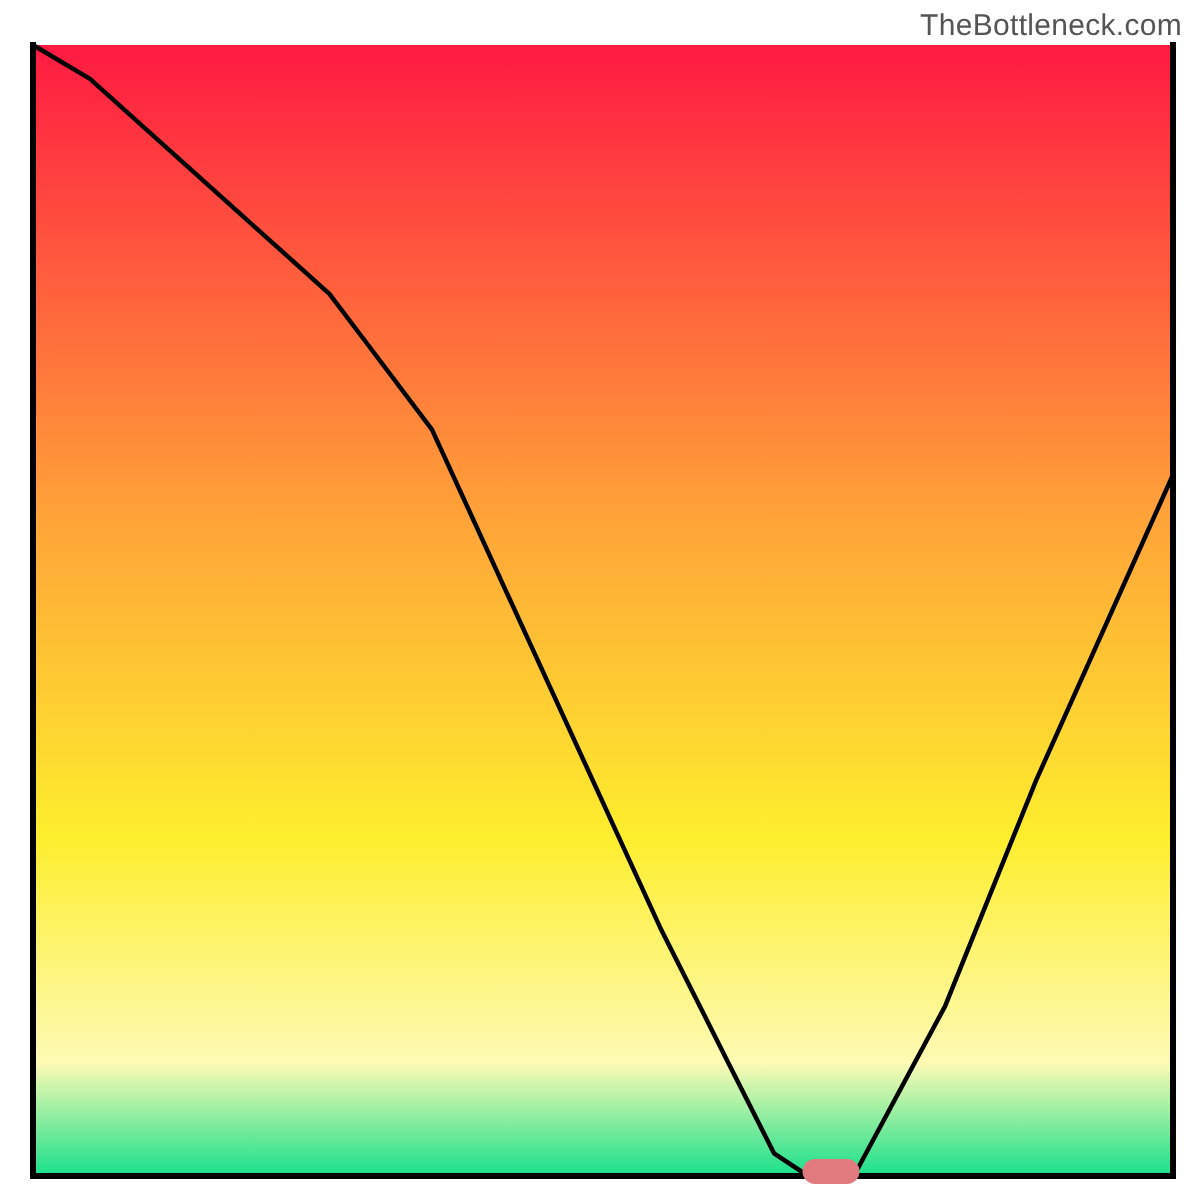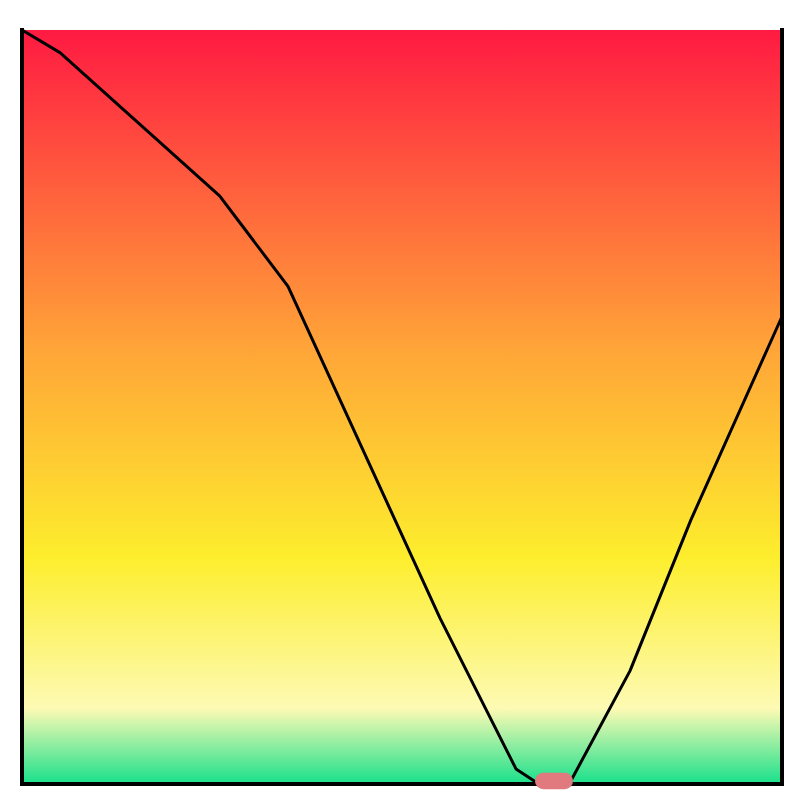--- a/index.html
+++ b/index.html
@@ -50,14 +50,15 @@
         <g>
           <line x1="22" y1="28" x2="22" y2="786" stroke="#000000" stroke-width="4"></line>
           <line x1="782" y1="28" x2="782" y2="786" stroke="#000000" stroke-width="4"></line>
           <line x1="20" y1="784" x2="784" y2="784" stroke="#000000" stroke-width="4"></line>
         </g>
         <path d="M22.0 30.0 L60.0 52.6 L219.6 195.9 L242.4 226.0 L288.0 286.4 L440.0 618.1 L485.6 708.6 L516.0 768.9 L538.8 784.0 L569.2 784.0 L630.0 670.9 L690.8 520.1 L782.0 316.5" fill="none" stroke="#000000" stroke-width="3" stroke-linejoin="round" stroke-linecap="round"></path>
         <rect x="535" y="772.706" width="38" height="16.588" rx="8.294" fill="#e07a7f"></rect>
       </g>
 </svg>
 
+<div class="attribution">TheBottleneck.com</div>
 
 </div>
 
 </body></html>

